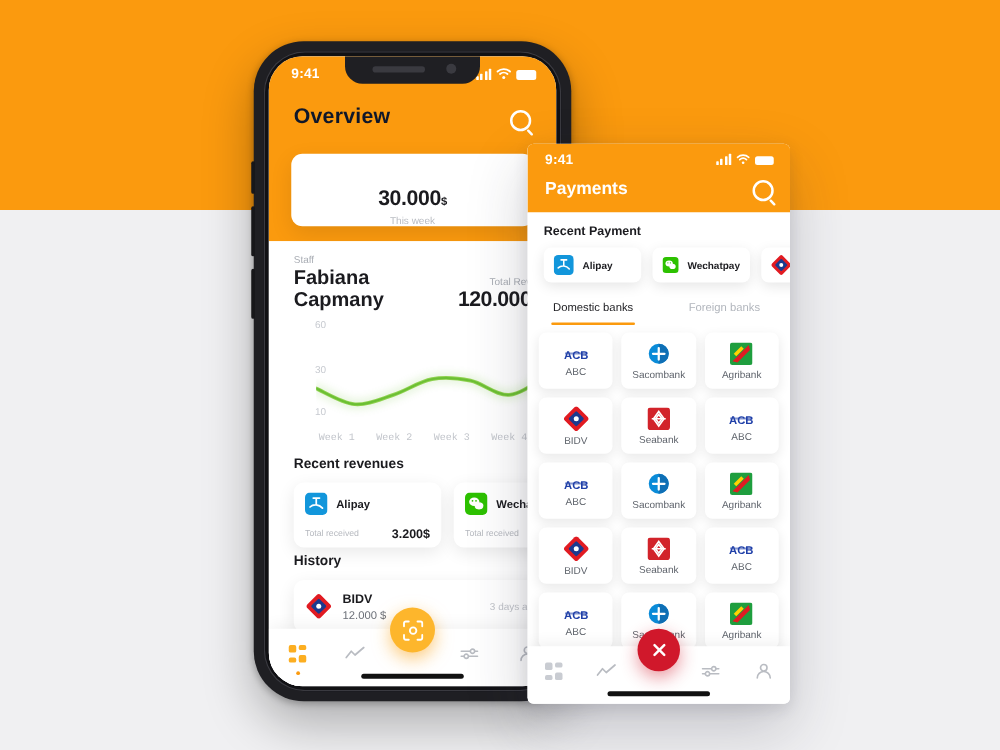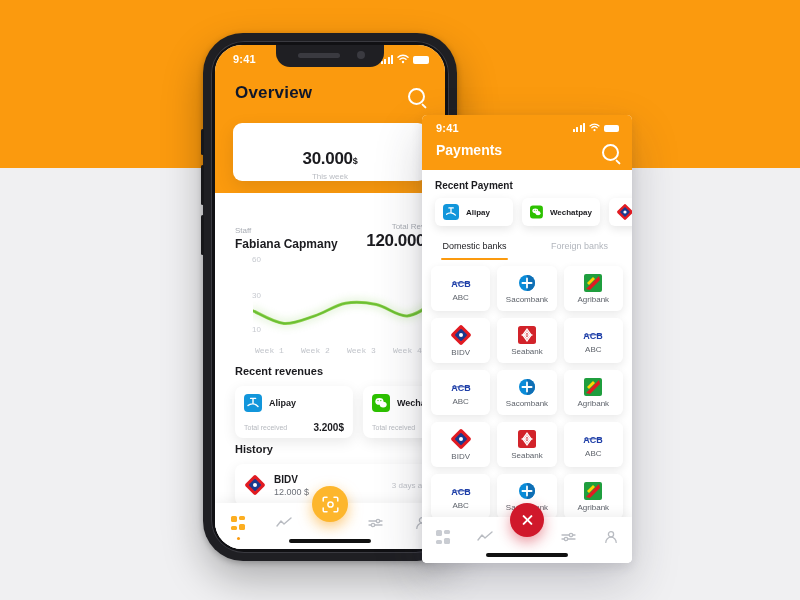--- a/index.html
+++ b/index.html
@@ -55,22 +55,22 @@
   }
   .statcell{flex:1;display:flex;flex-direction:column;justify-content:flex-end;align-items:center;}
   .statcell + .statcell{border-left:1px solid #eceff1;}
   .stat-v{font-size:17px;font-weight:bold;color:#1b1b1f;letter-spacing:-.3px;}
   .stat-v sub{font-size:9px;font-weight:bold;vertical-align:baseline;}
   .stat-l{font-size:8px;color:#b9bcc2;margin-top:3px;}
 
   .p1-body{position:absolute;left:0;top:148px;right:0;bottom:0;background:#fff;}
   .staffrow{position:absolute;left:20px;right:20px;top:10px;}
   .srow{display:flex;justify-content:space-between;align-items:flex-end;}
-  .mini-lbl{font-size:8px;color:#a9adb4;margin-top:19px;}
-  .staff-name{font-size:12px;font-weight:bold;color:#1b1b1f;margin-top:2px;}
+  .mini-lbl{font-size:8px;color:#a9adb4;}
+  .staff-name{font-size:16px;font-weight:bold;color:#1b1b1f;margin-top:2px;}
   .total-v{font-size:17px;font-weight:bold;color:#1b1b1f;letter-spacing:-.4px;}
 
   .chartbox{position:absolute;left:14px;right:6px;top:60px;height:100px;}
   .ylab{position:absolute;left:23px;font-size:8px;color:#c7cad0;}
   .xlabs{position:absolute;left:26px;right:0;bottom:-2px;display:flex;}
   .xlabs span{flex:1;text-align:left;font-size:8px;color:#c2c5cb;font-family:Liberation Mono, monospace;}
 
   .sec-title{font-size:11px;font-weight:bold;color:#1b1b1f;}
   .rev-wrap{position:absolute;left:20px;right:0;top:172px;}
   .rev-cards{display:flex;gap:10px;margin-top:9px;}

